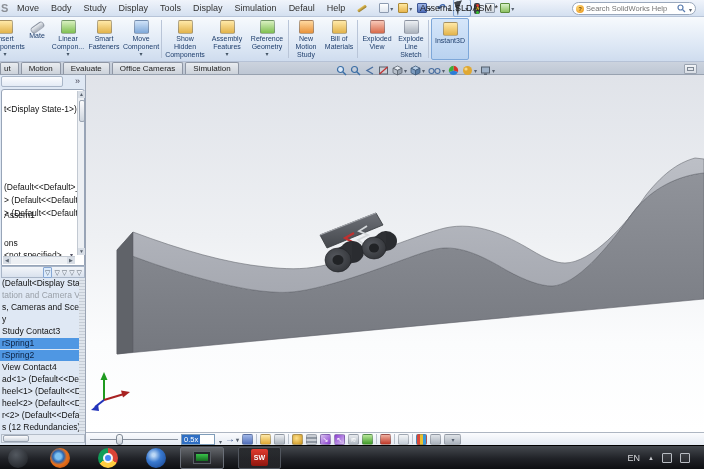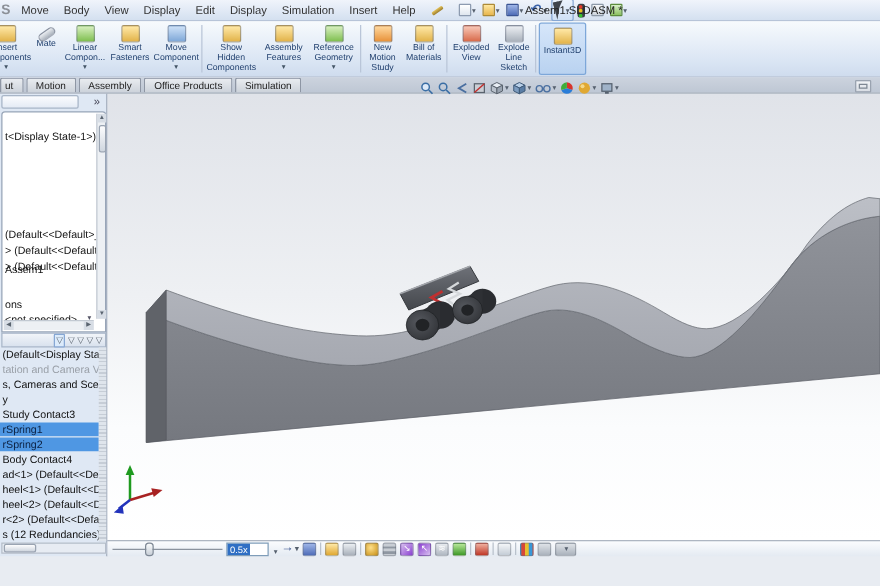--- a/index.html
+++ b/index.html
@@ -134,26 +134,26 @@
 </head>
 <body>
 
 <div id="screen">
 
   <div class="titlebar">
     <span class="applogo">S</span>
     <div class="menus">
       <span>Move</span>
       <span>Body</span>
-      <span>View</span>
+      <span>Study</span>
       <span>Display</span>
-      <span>Edit</span>
+      <span>Tools</span>
       <span>Display</span>
       <span>Simulation</span>
-      <span>Insert</span>
+      <span>Defaul</span>
       <span>Help</span>
     </div>
     <span class="pen-ic"></span>
     <div class="qbar">
       <span class="qit caret">
           <i class="gi gi-new"></i>
         </span>
       <span class="qit caret">
           <i class="gi gi-open"></i>
         </span>
@@ -174,20 +174,29 @@
         </i>
       </span>
       <span class="qit">
           <i class="gi gi-props"></i>
         </span>
       <span class="qit caret">
           <i class="gi gi-opts"></i>
         </span>
     </div>
     <div class="doctitle">Assem1.SLDASM *</div>
+    <div class="searchbox">
+      <span class="help-ball">?</span>
+      <input placeholder="Search SolidWorks Help" style="">
+      <svg width="9" height="9" viewBox="0 0 9 9">
+        <circle cx="3.5" cy="3.5" r="2.5" fill="none" stroke="#5b7db0" stroke-width="1.2"></circle>
+        <line x1="5.5" y1="5.5" x2="8" y2="8" stroke="#5b7db0" stroke-width="1.2"></line>
+      </svg>
+      <span class="caret"></span>
+    </div>
   </div>
 
   <div class="ribbon">
     <div class="rwrap">
       <div class="rbtn" style="width:38px">
         <span class="ric ri-gold"></span>
         <span class="rlbl">Insert
 Components</span>
         <span class="rcaret">▾</span>
       </div>
@@ -259,22 +268,22 @@
       <div class="rbtn pressed" style="width:38px">
         <span class="ric ri-gold"></span>
         <span class="rlbl">Instant3D</span>
       </div>
     </div>
   </div>
 
   <div class="tabstrip">
     <span class="tab clip">ut</span>
     <span class="tab">Motion</span>
-    <span class="tab">Assembly</span>
-    <span class="tab">Office Products</span>
+    <span class="tab">Evaluate</span>
+    <span class="tab">Office Cameras</span>
     <span class="tab">Simulation</span>
   </div>
 
   <div class="hud">
     <span class="hit">
       <svg width="11" height="11" viewBox="0 0 11 11">
         <circle cx="4.5" cy="4.5" r="3" fill="#dce9f8" stroke="#3a6ea5" stroke-width="1.2"></circle>
           <line x1="7" y1="7" x2="10" y2="10" stroke="#3a6ea5" stroke-width="1.4"></line>
       </svg>
       </span>
@@ -374,21 +383,21 @@
       <span class="fic">▽</span>
     </div>
 
     <div class="mrow" style="top:203px">(Default&lt;Display State-1&gt;)</div>
     <div class="mrow disabled" style="top:215px">tation and Camera Views</div>
     <div class="mrow" style="top:227px">s, Cameras and Scene</div>
     <div class="mrow" style="top:239px">y</div>
     <div class="mrow" style="top:251px">Study Contact3</div>
     <div class="mrow selected" style="top:263px">rSpring1</div>
     <div class="mrow selected" style="top:275px">rSpring2</div>
-    <div class="mrow" style="top:287px">Body Contact4</div>
+    <div class="mrow" style="top:287px">View Contact4</div>
     <div class="mrow" style="top:299px">ad&lt;1&gt; (Default&lt;&lt;Default&gt;</div>
     <div class="mrow" style="top:311px">heel&lt;1&gt; (Default&lt;&lt;Defaul</div>
     <div class="mrow" style="top:323px">heel&lt;2&gt; (Default&lt;&lt;Defaul</div>
     <div class="mrow" style="top:335px">r&lt;2&gt; (Default&lt;&lt;Default&gt;_</div>
     <div class="mrow" style="top:347px">s (12 Redundancies)</div>
 
     <div class="mvsb"></div>
     <div class="bhsb">
         <span class="bthumb"></span>
       </div>
@@ -480,14 +489,36 @@
     <span class="tsep"></span>
     <span class="tic" style="background:linear-gradient(#f0b0a0,#c03828)"></span>
     <span class="tsep"></span>
     <span class="tic" style="background:linear-gradient(#f4f6f8,#c4ccd6)"></span>
     <span class="tsep"></span>
     <span class="tic" style="background:linear-gradient(90deg,#d84838 0 33%,#e8c030 33% 66%,#3898d8 66%)"></span>
     <span class="tic" style="background:linear-gradient(#dfe3e8,#aab2bc)"></span>
     <span class="tic caret" style="background:linear-gradient(#dfe3e8,#aab2bc);width:17px"></span>
   </div>
 
+  <div class="taskbar">
+    <div class="orb"></div>
+    <div class="tbic ff"></div>
+    <div class="tbic cr">
+        <i></i>
+      </div>
+    <div class="tbic ed"></div>
+    <div class="tbtn">
+      <span class="monitor">
+          <i></i>
+        </span>
+    </div>
+    <div class="tbtn pressed">
+      <span class="swic">SW</span>
+    </div>
+    <div class="tright">
+      <span class="lang">EN</span>
+      <span class="tray-up">▲</span>
+      <span class="trayic"></span>
+      <span class="trayic"></span>
+    </div>
+  </div>
 
 </div>
 
 </body></html>

